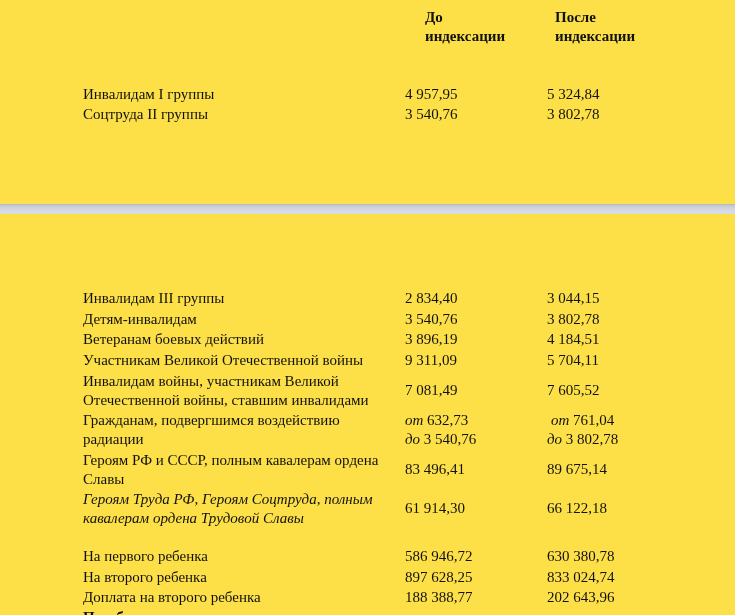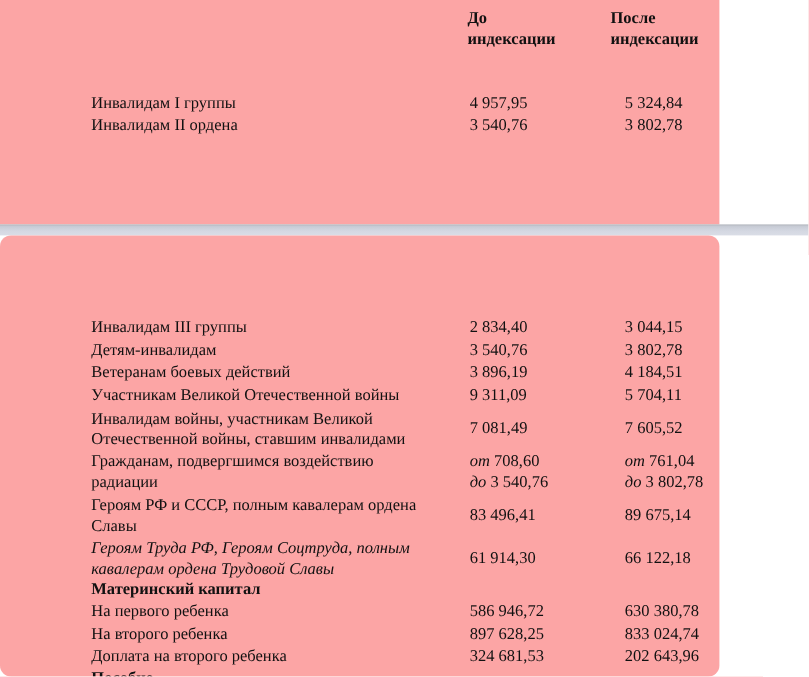--- a/index.html
+++ b/index.html
@@ -12,26 +12,26 @@
       height: 615px;
       overflow: hidden;
       position: relative;
       font-family: "Liberation Serif", "DejaVu Serif", serif;
       color: #111111;
       font-size: 15px;
     }
     .page {
       position: absolute;
       left: 0;
-      width: 654px;
-      background: #fca5a5;
+      width: 735px;
+      background: #fde047;
       overflow: hidden;
     }
     .page-top { top: 0; height: 204px; }
-    .page-bottom { top: 214px; height: 401px; border-radius: 10px; }
+    .page-bottom { top: 214px; height: 401px; }
     .separator {
       position: absolute;
       left: 0;
       top: 204px;
       width: 735px;
       height: 10px;
       background: linear-gradient(to bottom, #b2b6bd 0px, #c8ccd6 2px, #d4d8e2 6px, #dadde6 10px);
     }
     .hdr {
       position: absolute;
@@ -49,27 +49,28 @@
       line-height: 19px;
     }
     .row .label {
       position: absolute;
       left: 0;
       top: 0;
       width: 330px;
     }
     .row .v1 {
       position: absolute;
-      left: 344px;
+      left: 322px;
       white-space: nowrap;
     }
     .row .v2 {
       position: absolute;
-      left: 485px;
+      left: 464px;
       white-space: nowrap;
+      text-align: center;
     }
     .row.single .v1, .row.single .v2 { top: 0; }
     .row.double .v1, .row.double .v2 { top: 9px; }
     .row.range .v1, .row.range .v2 { top: 0; }
     .section-title {
       position: absolute;
       left: 83px;
       font-weight: bold;
       line-height: 19px;
       white-space: nowrap;
@@ -89,21 +90,21 @@
     <div>индексации</div>
   </div>
 
 
   <div class="row single" style="top:85px;">
     <span class="label">Инвалидам I группы</span>
     <span class="v1">4 957,95</span>
     <span class="v2">5 324,84</span>
   </div>
   <div class="row single" style="top:105px;">
-    <span class="label">Инвалидам II ордена</span>
+    <span class="label">Соцтруда II группы</span>
     <span class="v1">3 540,76</span>
     <span class="v2">3 802,78</span>
   </div>
 </div>
 
 <div class="separator"></div>
 
 <div class="page page-bottom">
 
   <div class="row single" style="top:75px;">
@@ -127,51 +128,50 @@
     <span class="v2">5 704,11</span>
   </div>
   <div class="row double" style="top:158px;">
     <span class="label" style="width:320px;">Инвалидам войны, участникам Великой Отечественной войны, ставшим инвалидами</span>
     <span class="v1">7 081,49</span>
     <span class="v2">7 605,52</span>
   </div>
   <div class="row range" style="top:197px;">
     <span class="label" style="width:300px;">Гражданам, подвергшимся воздействию радиации</span>
     <span class="v1">
-      <div><span class="it">от</span> <span>708,60</span></div>
+      <div><span class="it">от</span> <span>632,73</span></div>
       <div><span class="it">до</span> <span>3 540,76</span></div>
     </span>
     <span class="v2">
       <div><span class="it">от</span> <span>761,04</span></div>
       <div><span class="it">до</span> <span>3 802,78</span></div>
     </span>
   </div>
   <div class="row double" style="top:237px;">
     <span class="label" style="width:325px;">Героям РФ и СССР, полным кавалерам ордена Славы</span>
     <span class="v1">83 496,41</span>
     <span class="v2">89 675,14</span>
   </div>
   <div class="row double" style="top:276px;">
     <span class="label" style="width:315px;font-style:italic;">Героям Труда РФ, Героям Соцтруда, полным кавалерам ордена Трудовой Славы</span>
     <span class="v1">61 914,30</span>
     <span class="v2">66 122,18</span>
   </div>
 
-  <div class="section-title" style="top:313px;">Материнский капитал</div>
 
   <div class="row single" style="top:333px;">
     <span class="label">На первого ребенка</span>
     <span class="v1">586 946,72</span>
     <span class="v2">630 380,78</span>
   </div>
   <div class="row single" style="top:354px;">
     <span class="label">На второго ребенка</span>
     <span class="v1">897 628,25</span>
     <span class="v2">833 024,74</span>
   </div>
   <div class="row single" style="top:374px;">
     <span class="label">Доплата на второго ребенка</span>
-    <span class="v1">324 681,53</span>
+    <span class="v1">188 388,77</span>
     <span class="v2">202 643,96</span>
   </div>
 
   <div class="section-title" style="top:394px;">Пособие ...</div>
 </div>
 
 </body></html>

